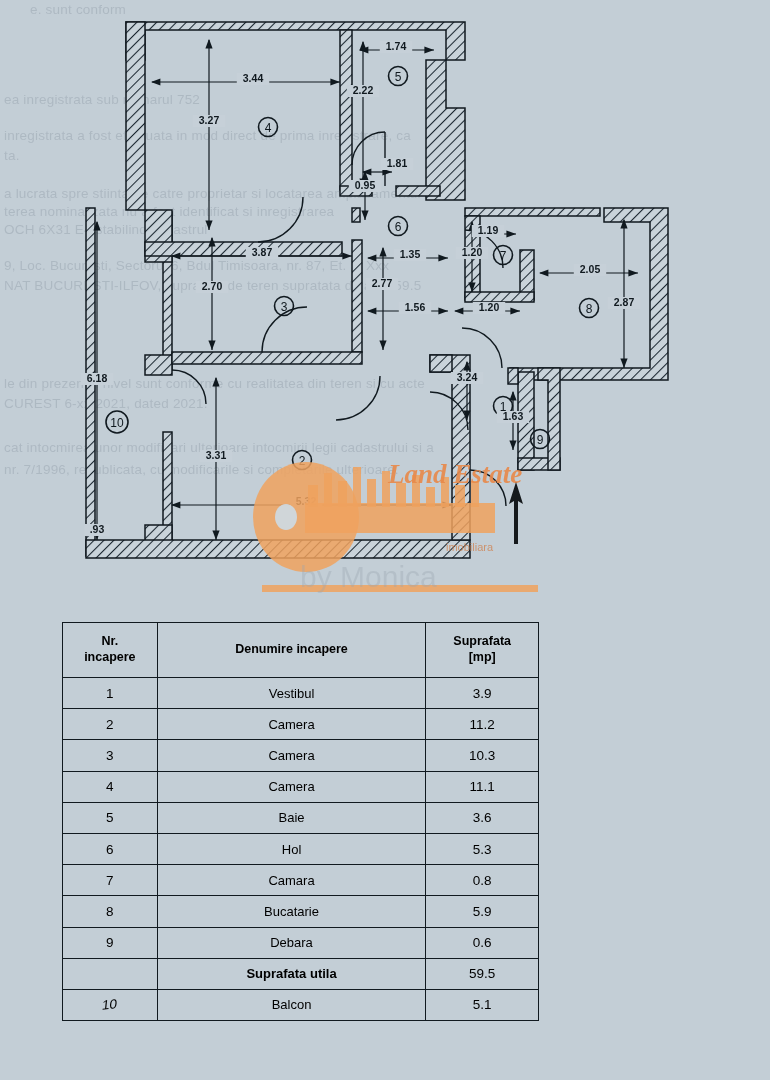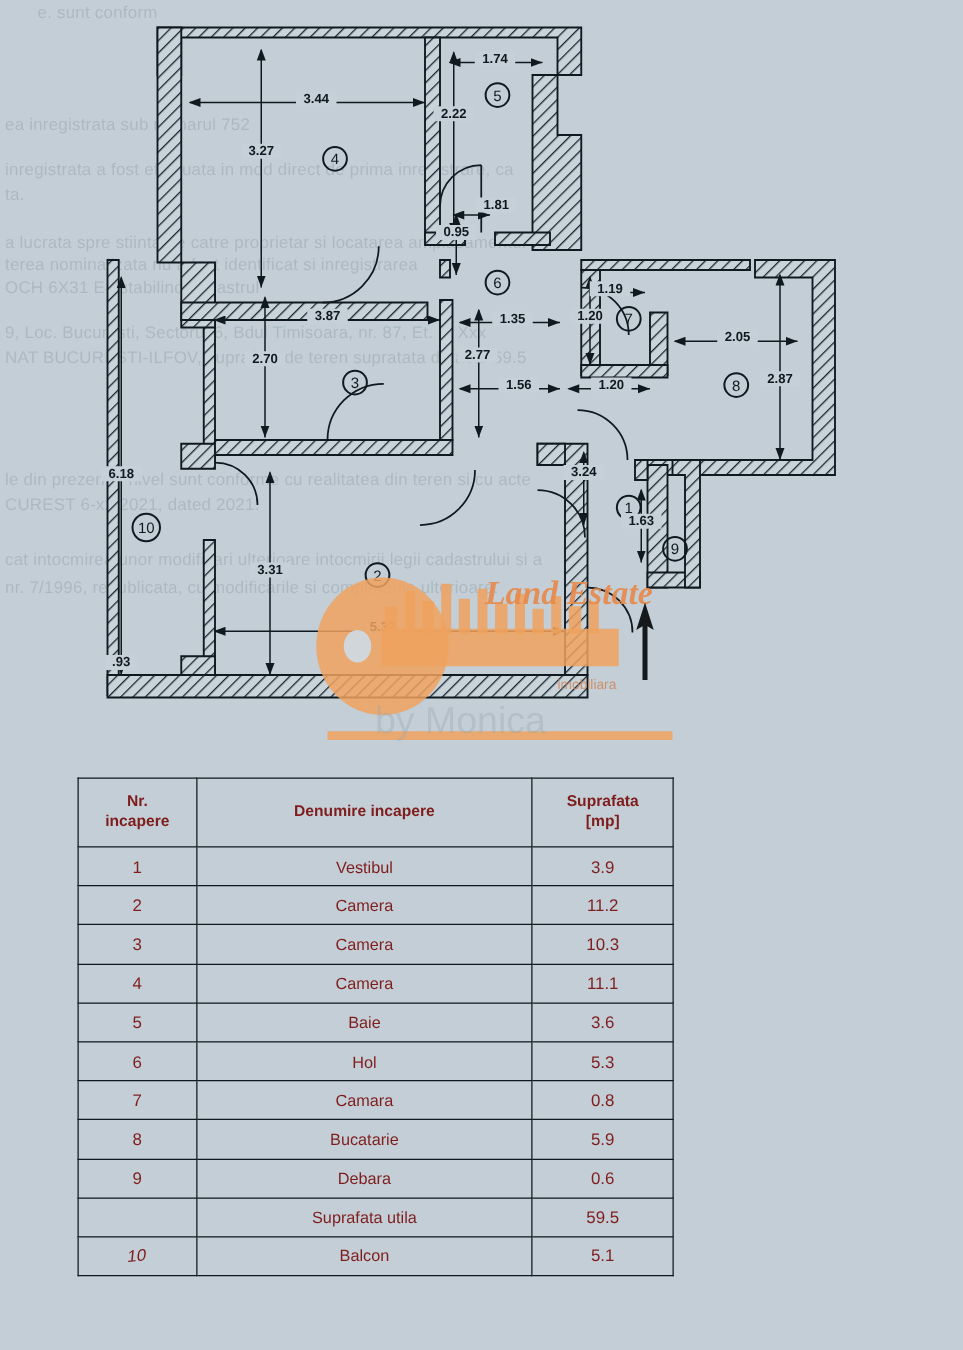--- a/index.html
+++ b/index.html
@@ -33,21 +33,21 @@
 
   
   #tbl-wrap{
     position:absolute;left:62px;top:622px;width:477px;
   }
   table.plan-table{
     border-collapse:collapse;
     width:477px;
     background:transparent;
     font-size:13px;
-    color:#7f1d1d;
+    color:#000000;
     padding-left:16px;
   }
   table.plan-table td,table.plan-table th{
     border:1.6px solid #10191f;
     text-align:center;
     padding:0;
     height:30.2px;
     font-weight:normal;
     background:rgba(195,206,214,0.30);
   }
@@ -367,21 +367,21 @@
             <td>Bucatarie</td>
             <td class="area">5.9</td>
           </tr>
           <tr>
             <td class="num">9</td>
             <td>Debara</td>
             <td class="area">0.6</td>
           </tr>
           <tr>
             <td class="num"></td>
-            <td style="font-weight: normal;">Suprafata utila</td>
+            <td style="font-weight: bold;">Suprafata utila</td>
             <td class="area">59.5</td>
           </tr>
           <tr>
             <td class="num"><span class="skewnum">10</span></td>
             <td>Balcon</td>
             <td class="area">5.1</td>
           </tr>
         </tbody>
     </table>
   </div>

